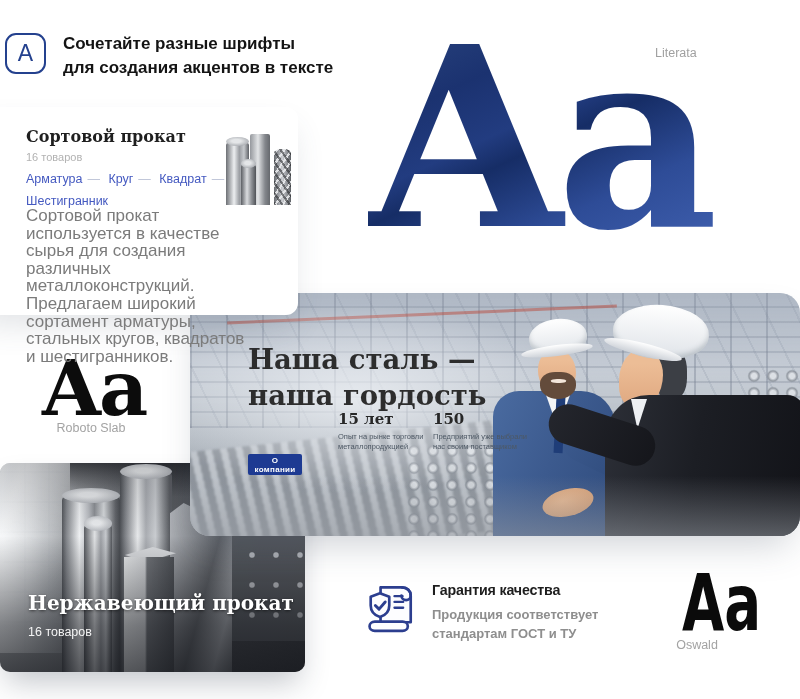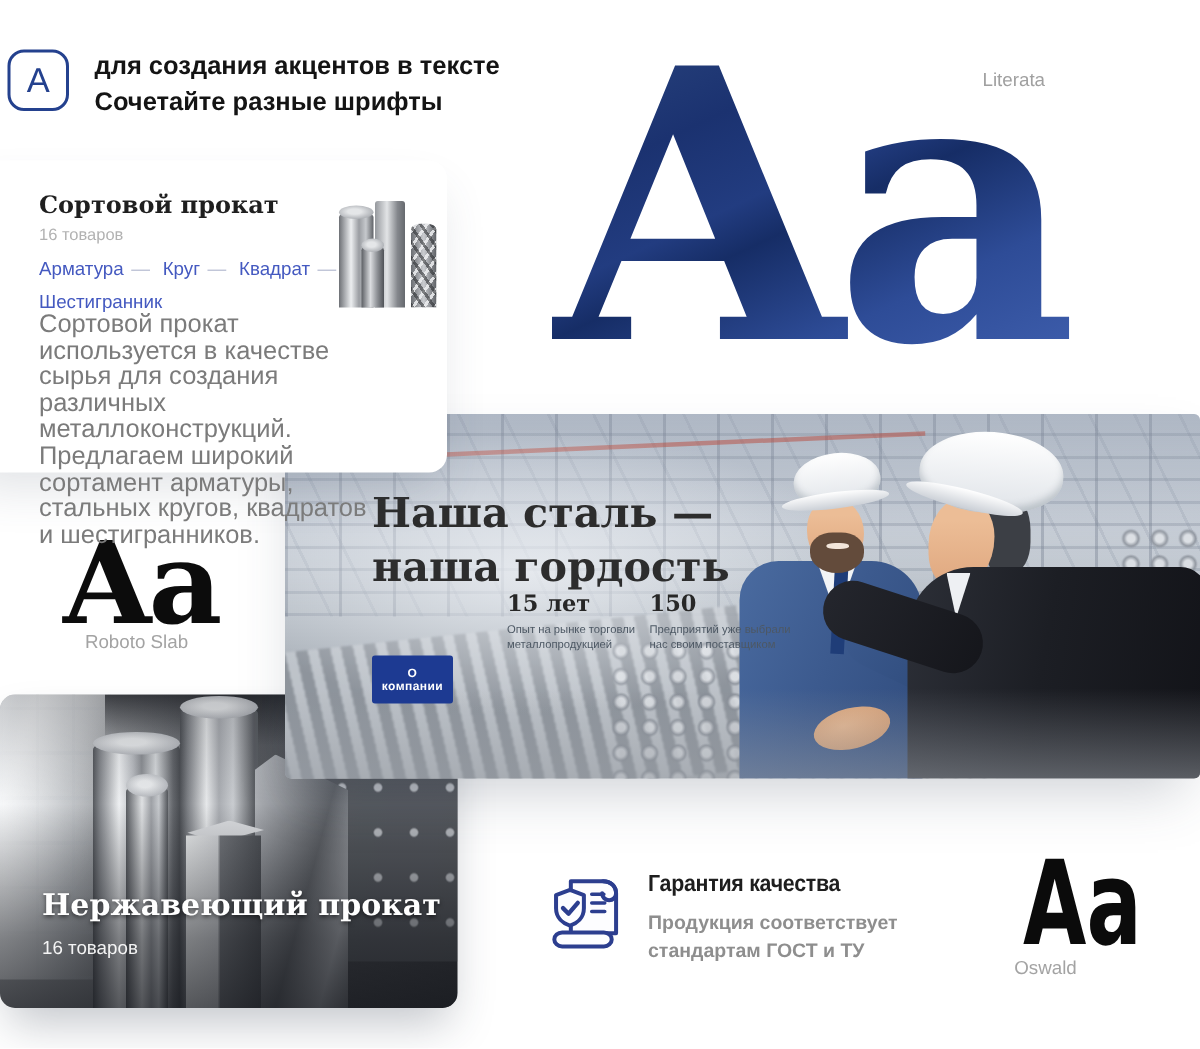--- a/index.html
+++ b/index.html
@@ -56,21 +56,21 @@
     background:linear-gradient(90deg,#eceeef 0%,#d4d6d9 42%,#73767b 46%,#4e5156 100%);}
   .st-sqtop{left:118px;top:84px;width:58px;height:18px;clip-path:polygon(12% 45%,60% 0,100% 35%,48% 80%);
     background:#dcdee1;}
   .st-shade{left:0;top:0;width:100%;height:100%;
     background:linear-gradient(180deg,rgba(18,20,26,.18),rgba(18,20,26,0) 35%,rgba(14,16,21,.5) 78%,rgba(14,16,21,.68) 100%);}
   .st-title{left:28px;top:128px;font-family:"DejaVu Serif",serif;font-weight:700;font-size:20px;
     color:#fff;text-shadow:0 1px 3px rgba(0,0,0,.55);}
   .st-count{left:28px;top:162px;font-size:12.5px;color:rgba(255,255,255,.93);}
 
   
-  .hero{left:190px;top:276px;width:610px;height:243px;border-radius:4px;overflow:hidden;z-index:2;
+  .hero{left:190px;top:293px;width:610px;height:243px;border-radius:20px;overflow:hidden;z-index:2;
     background:linear-gradient(180deg,#bfc7d2 0%,#ccd2da 32%,#b7bec6 55%,#a2a9b1 78%,#b0b5bb 100%);
     box-shadow:0 18px 36px -10px rgba(60,70,90,.25);}
   .h-ceiling{left:0;top:0;width:100%;height:135px;filter:blur(.4px);
     background:linear-gradient(180deg,rgba(150,160,176,.4),rgba(190,198,208,.12) 75%,rgba(190,198,208,0)),
       repeating-linear-gradient(90deg,rgba(104,114,132,.38) 0 2px,rgba(0,0,0,0) 2px 36px),
       repeating-linear-gradient(0deg,rgba(124,134,150,.35) 0 2px,rgba(0,0,0,0) 2px 15px),
       repeating-linear-gradient(64deg,rgba(138,148,164,.25) 0 2px,rgba(0,0,0,0) 2px 27px);}
   .h-crane{left:6%;top:20px;width:64%;height:3px;background:rgba(186,74,60,.5);transform:rotate(-2.5deg);}
   .h-pipes-left{left:-20px;top:142px;width:370px;height:110px;transform:rotate(-6deg);filter:blur(.8px);opacity:.85;
     background:repeating-linear-gradient(83deg,#8a9098 0 8px,#c2c7cd 8px 15px);}
@@ -119,21 +119,21 @@
 
   
   .h-title{left:58px;top:48px;font-family:"DejaVu Serif",serif;font-weight:700;font-size:27.5px;
     line-height:36px;color:#2d2d2d;z-index:5;}
   .h-stat{z-index:5;}
   .h-stat .v{font-family:"DejaVu Serif",serif;font-weight:700;font-size:15px;color:#272727;}
   .h-stat .l{margin-top:4px;font-size:7.5px;line-height:9.5px;color:#4d5864;font-weight:500;}
   .hs1{left:58px;top:117px;} .hs1 .l{width:68px;}
   .hs2{left:148px;top:117px;} .hs2 .l{width:92px;}
   .hs3{left:243px;top:117px;} .hs3 .l{width:100px;}
-  .h-btn{left:58px;top:161px;width:54px;height:32px;background:#1d3a92;border:none;border-radius:2px;
+  .h-btn{left:58px;top:161px;width:54px;height:21px;background:#1d3a92;border:none;border-radius:2px;
     color:#fff;font-size:8px;font-weight:700;letter-spacing:.3px;z-index:5;cursor:pointer;
     font-family:"Liberation Sans",sans-serif;}
 
   
   .cat-card{left:-26px;top:107px;width:324px;height:208px;background:#fff;border-radius:12px;z-index:3;
     box-shadow:0 16px 32px -6px rgba(70,80,100,.16);}
   .cc-title{left:52px;top:20px;font-family:"DejaVu Serif",serif;font-weight:700;font-size:16px;color:#1f1f1f;}
   .cc-count{left:52px;top:44px;font-size:11px;color:#b2b2b2;}
   .cc-links{left:52px;top:61px;width:226px;font-size:12.5px;line-height:22px;}
   .cc-links a{color:#4459c0;text-decoration:none;margin-right:5px;}
@@ -162,22 +162,22 @@
 </style>
 </head>
 <body>
 
 <div class="canvas">
 
   <div class="abs hdr-icon">
     <span>А</span>
   </div>
   <div class="abs hdr-title">
+    <div>Сочетайте разные шрифты</div>
     <div>для создания акцентов в тексте</div>
-    <div>Сочетайте разные шрифты</div>
   </div>
 
   <div class="abs literata-sample">Aa</div>
   <div class="abs literata-label">Literata</div>
 
   <div class="abs rslab-sample">Aa</div>
   <div class="abs rslab-label">Roboto Slab</div>
 
   <div class="abs oswald-sample">Aa</div>
   <div class="abs oswald-label">Oswald</div>

